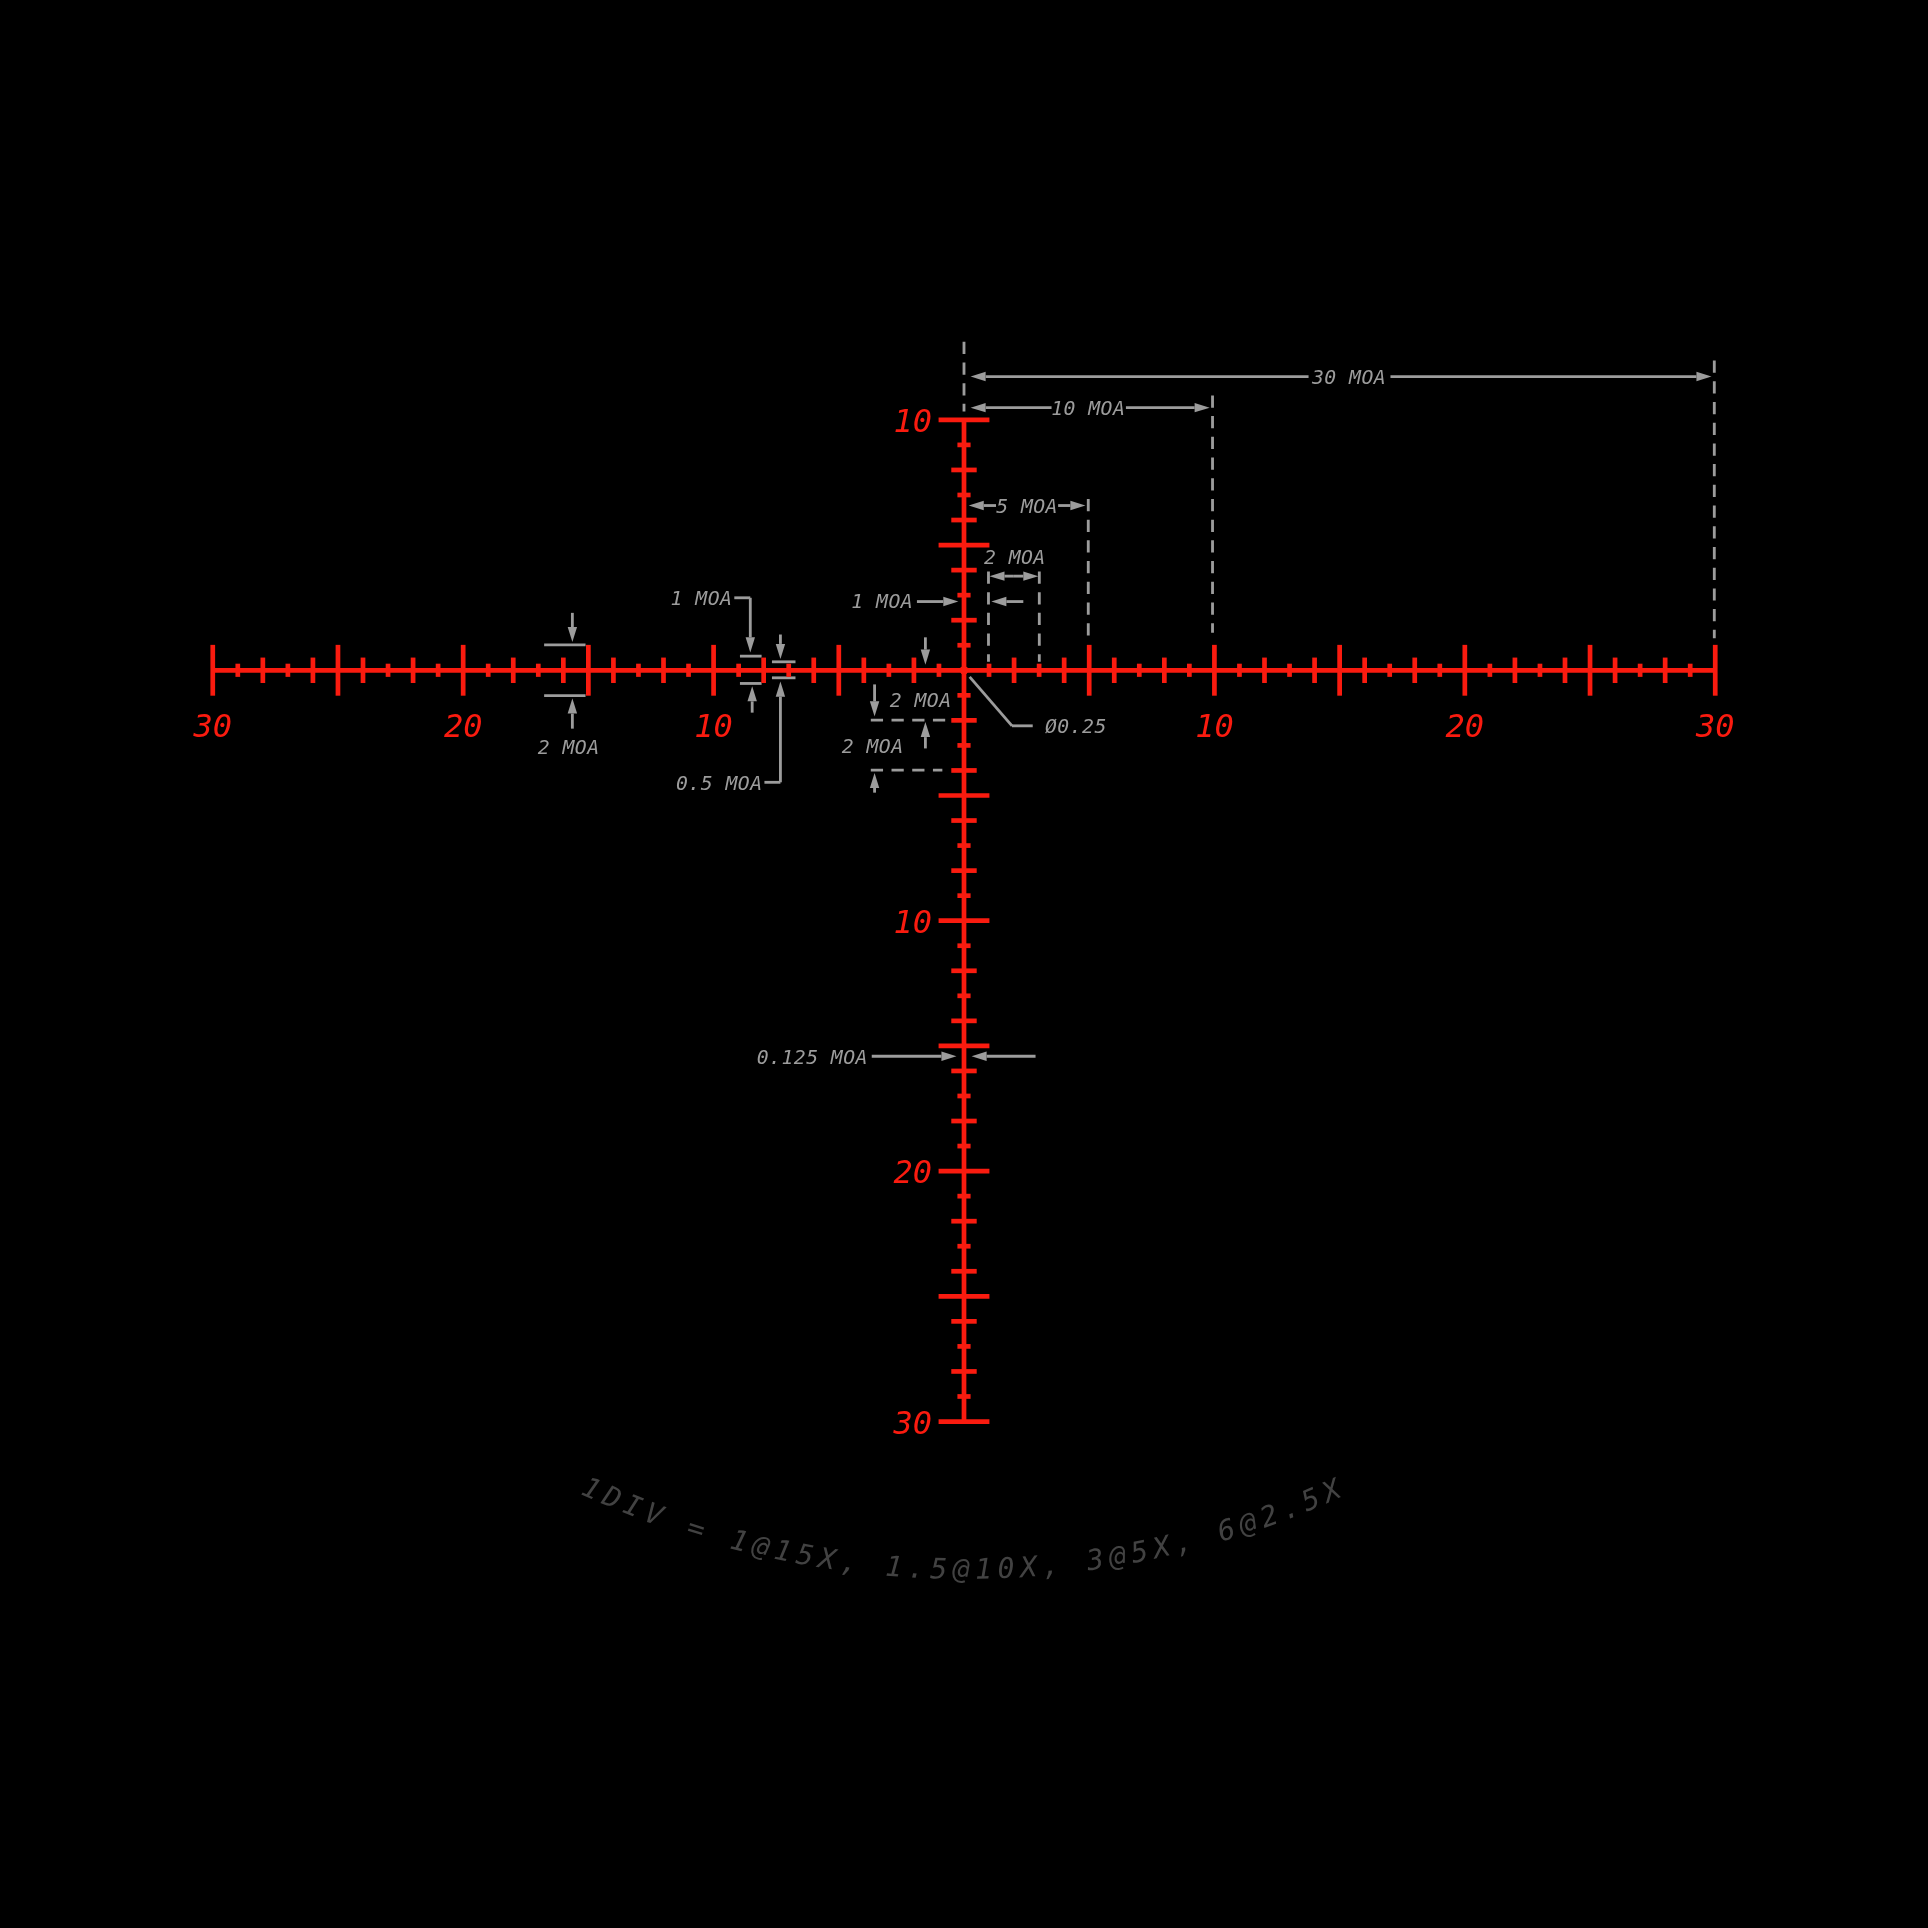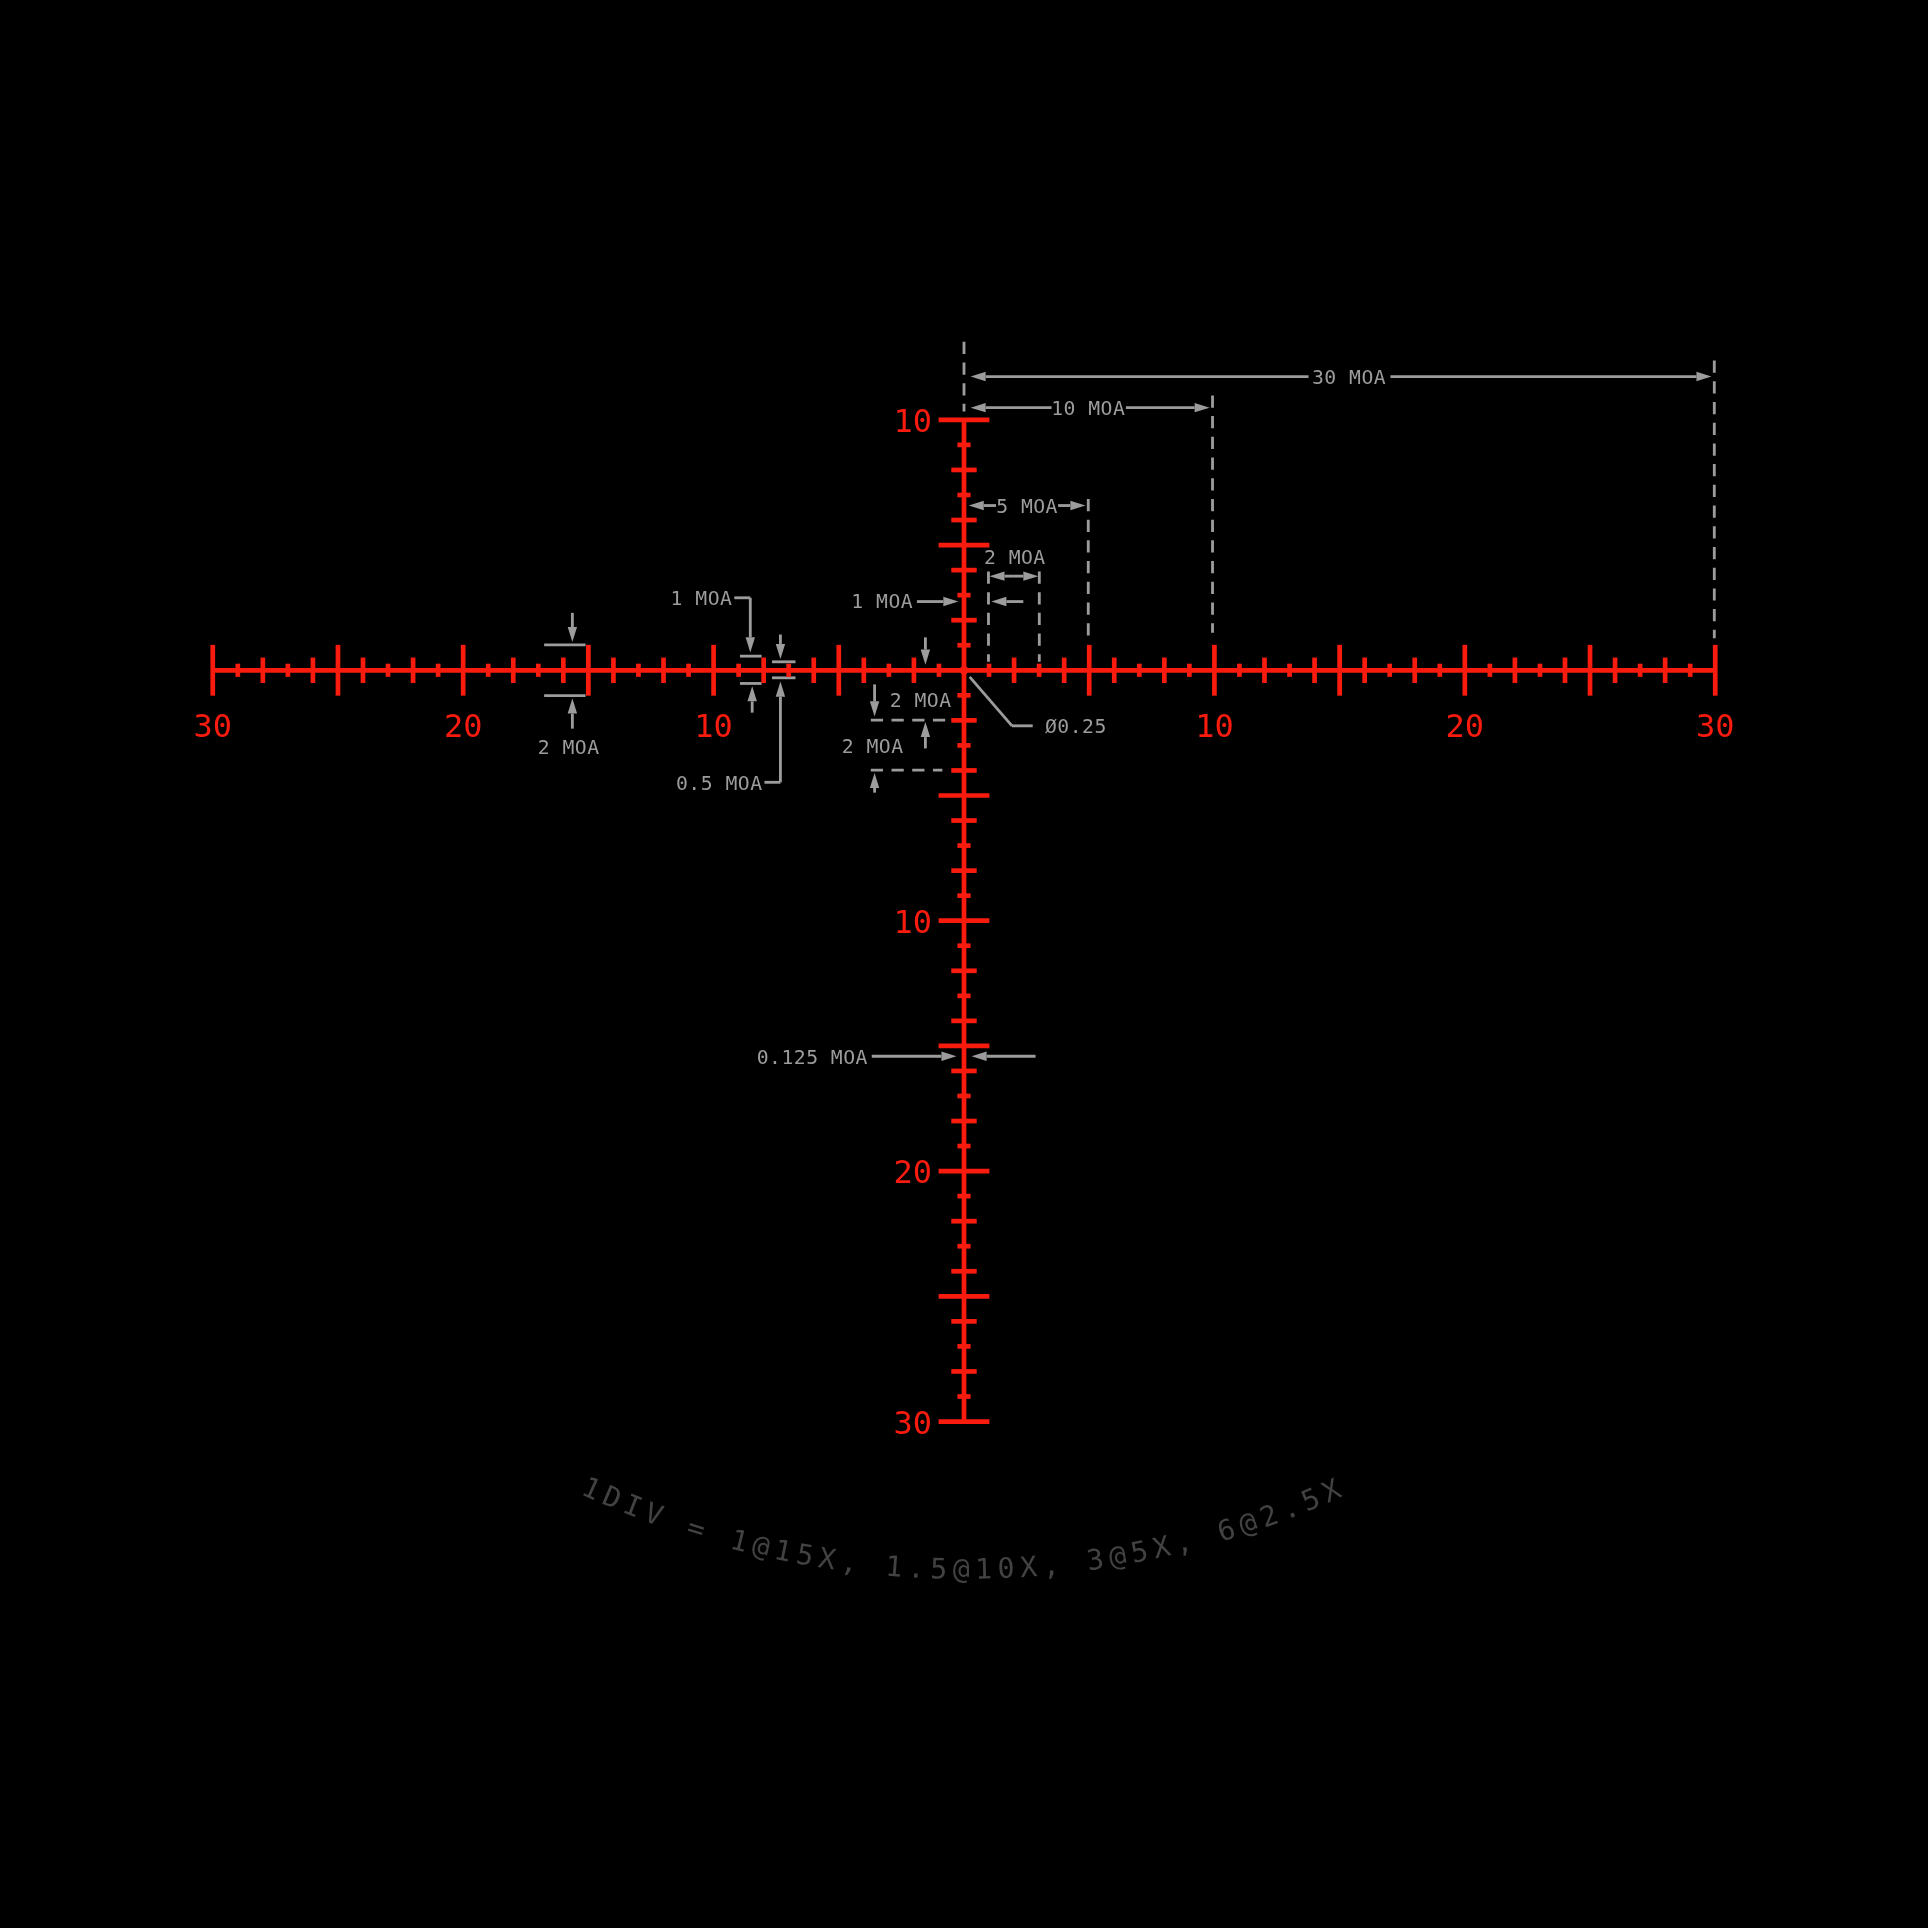--- a/index.html
+++ b/index.html
@@ -1,17 +1,17 @@
 <!DOCTYPE html>
 <html style="font-size:15px"><head>
 <meta charset="utf-8">
 <style>
   html,body{margin:0;padding:0;background:#000;}
   body{width:1928px;height:1928px;overflow:hidden;font-family:"DejaVu Sans Mono","Liberation Mono",monospace;}
-  #stage{width:1928px;height:1928px;position:relative;}
+  #stage{width:1928px;height:1928px;position:relative;font-style:italic;}
   svg{display:block;}
   text{font-family:"DejaVu Sans Mono","Liberation Mono",monospace;}
 </style>
 </head>
 <body>
 
 <div id="stage">
   <svg id="reticle-svg" width="1928" height="1928" viewBox="0 0 2048 2048" xmlns="http://www.w3.org/2000/svg">
     <rect x="0" y="0" width="2048" height="2048" fill="#000000"></rect>
     <g id="annotation-layer">

